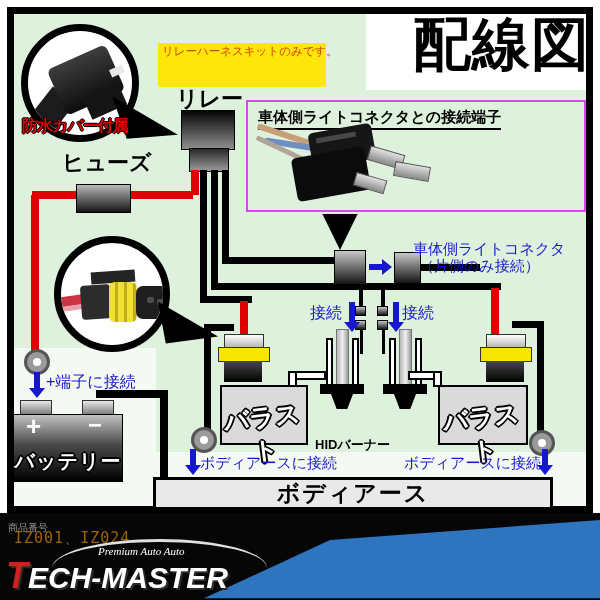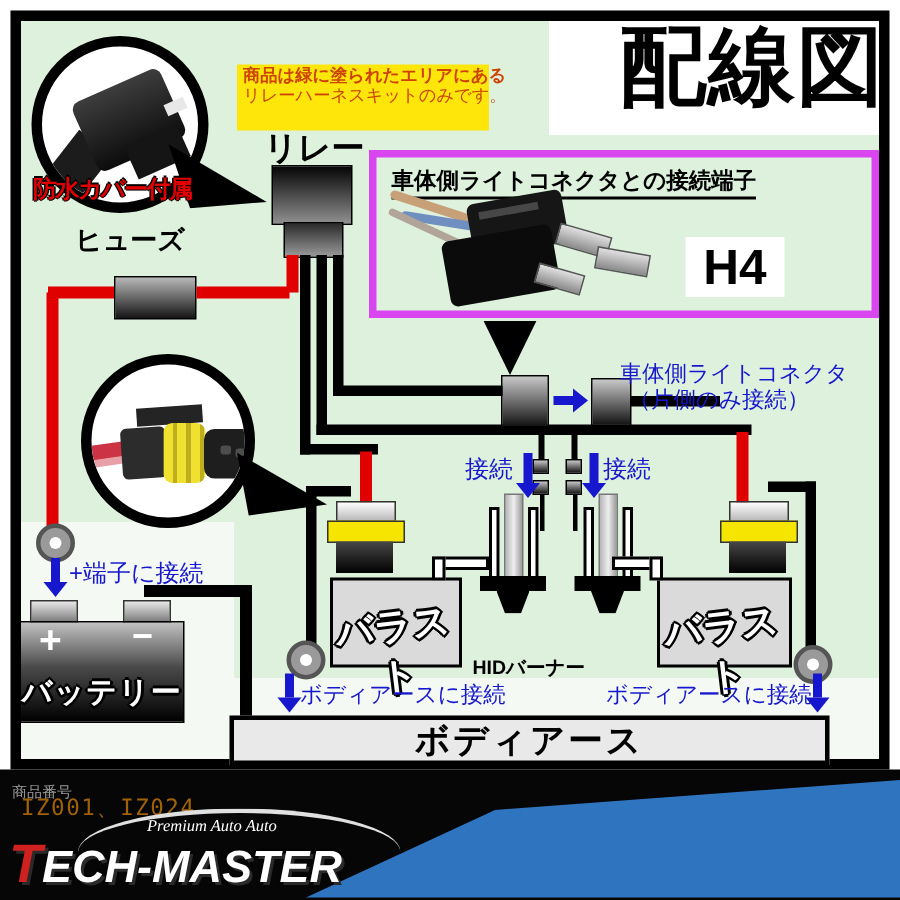--- a/index.html
+++ b/index.html
@@ -39,69 +39,65 @@
 
   <div id="frame"></div>
 
   <div class="white-zone" style="left:14px;top:348px;width:142px;height:158px"></div>
   <div class="white-zone" style="left:14px;top:452px;width:572px;height:54px"></div>
   <div class="white-zone" style="left:366px;top:14px;width:220px;height:76px;background:#fff"></div>
 
   <div class="abs" style="left:380px;top:6px;width:210px;height:80px;font-size:58px;font-weight:900;color:#000;text-align:right;letter-spacing:1px">配線図</div>
 
   <div class="abs" style="left:158px;top:43px;width:168px;height:44px;background:#ffe60a;padding:2px 4px;box-sizing:border-box">
-    <div style="font-size:11.5px;font-weight:bold;color:#cc4400;line-height:13px;white-space:nowrap">商品は緑に塗られたエリアにある</div>
     <div style="font-size:11.5px;font-weight:normal;color:#cc4400;line-height:13px;white-space:nowrap">リレーハーネスキットのみです。</div>
   </div>
 
   <div class="circle" style="left:21px;top:24px;width:118px;height:118px">
     <div class="abs" style="left:4px;top:58px;width:28px;height:58px;background:#1c1c1c;transform:rotate(38deg)"></div>
     <div class="abs" style="left:26px;top:24px;width:64px;height:50px;background:linear-gradient(#3d3d3d,#0c0c0c);border-radius:6px;transform:rotate(-24deg)"></div>
     <div class="abs" style="left:58px;top:58px;width:38px;height:24px;background:#151515;transform:rotate(-24deg)"></div>
     <div class="abs" style="left:82px;top:36px;width:14px;height:8px;background:#e8e8e8;transform:rotate(-24deg)"></div>
   </div>
   <div class="tri" style="left:108px;top:92px;width:72px;height:52px;clip-path:polygon(6% 8%,26% 90%,97% 82%)"></div>
   <div class="abs" style="left:22px;top:116px;font-size:16px;font-weight:900;color:#e00000;letter-spacing:-1px;
               text-shadow:-1px 0 #000,1px 0 #000,0 -1px #000,0 1px #000">防水カバー付属</div>
 
   <div class="blk" style="left:176px;top:84px;font-size:22px">リレー</div>
   <div class="dark-grad" style="left:181px;top:110px;width:54px;height:40px"></div>
   <div class="dark-grad" style="left:189px;top:148px;width:40px;height:24px;background:linear-gradient(#2a2a2a,#9a9a9a)"></div>
 
-  <div class="blk" style="left:50px;top:148px;font-size:18px">ヒューズ</div>
+  <div class="blk" style="left:62px;top:148px;font-size:22px">ヒューズ</div>
   <div class="abs" style="left:76px;top:184px;width:55px;height:29px;background:linear-gradient(#b8b8b8,#151515);border:1px solid #000;box-sizing:border-box"></div>
 
   <div class="rwire" style="left:191px;top:170px;width:8px;height:25px"></div>
   <div class="rwire" style="left:131px;top:191px;width:62px;height:8px"></div>
   <div class="rwire" style="left:32px;top:191px;width:44px;height:8px"></div>
   <div class="rwire" style="left:31px;top:195px;width:8px;height:158px"></div>
 
   <div class="wire" style="left:200px;top:170px;width:7px;height:133px"></div>
   <div class="wire" style="left:211px;top:170px;width:7px;height:120px"></div>
   <div class="wire" style="left:222px;top:170px;width:7px;height:94px"></div>
   <div class="wire" style="left:222px;top:257px;width:114px;height:7px"></div>
   <div class="wire" style="left:211px;top:283px;width:290px;height:7px"></div>
   <div class="wire" style="left:200px;top:296px;width:52px;height:7px"></div>
   <div class="rwire" style="left:240px;top:301px;width:8px;height:34px"></div>
   <div class="rwire" style="left:491px;top:288px;width:8px;height:47px"></div>
 
-  <div class="abs" style="left:246px;top:100px;width:340px;height:112px;border:5px solid #d946ef;background:#ddf1dd;box-sizing:border-box">
+  <div class="abs" style="left:246px;top:100px;width:340px;height:112px;border:2px solid #d946ef;background:#ddf1dd;box-sizing:border-box">
     <div style="position:absolute;left:10px;top:6px;font-size:15px;font-weight:bold;color:#000;border-bottom:2px solid #000;padding-bottom:1px;white-space:nowrap">車体側ライトコネクタとの接続端子</div>
     <div class="abs" style="left:8px;top:30px;width:58px;height:6px;background:#c8a078;border-radius:3px;transform:rotate(18deg)"></div>
     <div class="abs" style="left:16px;top:40px;width:60px;height:6px;background:#6f8fc0;border-radius:3px;transform:rotate(9deg)"></div>
     <div class="abs" style="left:6px;top:44px;width:52px;height:5px;background:#b0a598;border-radius:3px;transform:rotate(25deg)"></div>
     <div class="abs" style="left:62px;top:26px;width:64px;height:36px;background:#161616;border-radius:5px;transform:rotate(-10deg)"></div>
     <div class="abs" style="left:46px;top:50px;width:74px;height:44px;background:#0b0b0b;border-radius:5px;transform:rotate(-10deg)"></div>
     <div class="abs" style="left:68px;top:33px;width:40px;height:5px;background:#474747;transform:rotate(-10deg)"></div>
     <div class="abs" style="left:120px;top:48px;width:34px;height:13px;background:linear-gradient(#e0e0e0,#8a8a8a);border:1px solid #555;transform:rotate(16deg)"></div>
     <div class="abs" style="left:106px;top:74px;width:30px;height:12px;background:linear-gradient(#e0e0e0,#8a8a8a);border:1px solid #555;transform:rotate(16deg)"></div>
     <div class="abs" style="left:146px;top:62px;width:34px;height:13px;background:linear-gradient(#e0e0e0,#8a8a8a);border:1px solid #555;transform:rotate(10deg)"></div>
-    <div class="abs" style="left:206px;top:53px;width:66px;height:40px;background:#fff;text-align:center">
-      <span style="font-size:33px;font-weight:900;color:#000;line-height:40px">H4</span>
-    </div>
   </div>
 
   <div class="tri" style="left:320px;top:214px;width:40px;height:36px;clip-path:polygon(6% 0,94% 0,50% 100%)"></div>
 
   <div class="gray-grad" style="left:334px;top:250px;width:32px;height:35px"></div>
   <div class="ar" style="left:369px;top:259px;width:23px"></div>
   <div class="gray-grad" style="left:394px;top:252px;width:27px;height:32px"></div>
   <div class="wire" style="left:420px;top:264px;width:60px;height:7px"></div>
   <div class="blue" style="left:413px;top:240px;font-size:15px;white-space:nowrap">車体側ライトコネクタ</div>
   <div class="blue" style="left:419px;top:257px;font-size:15px;white-space:nowrap">（片側のみ接続）</div>

